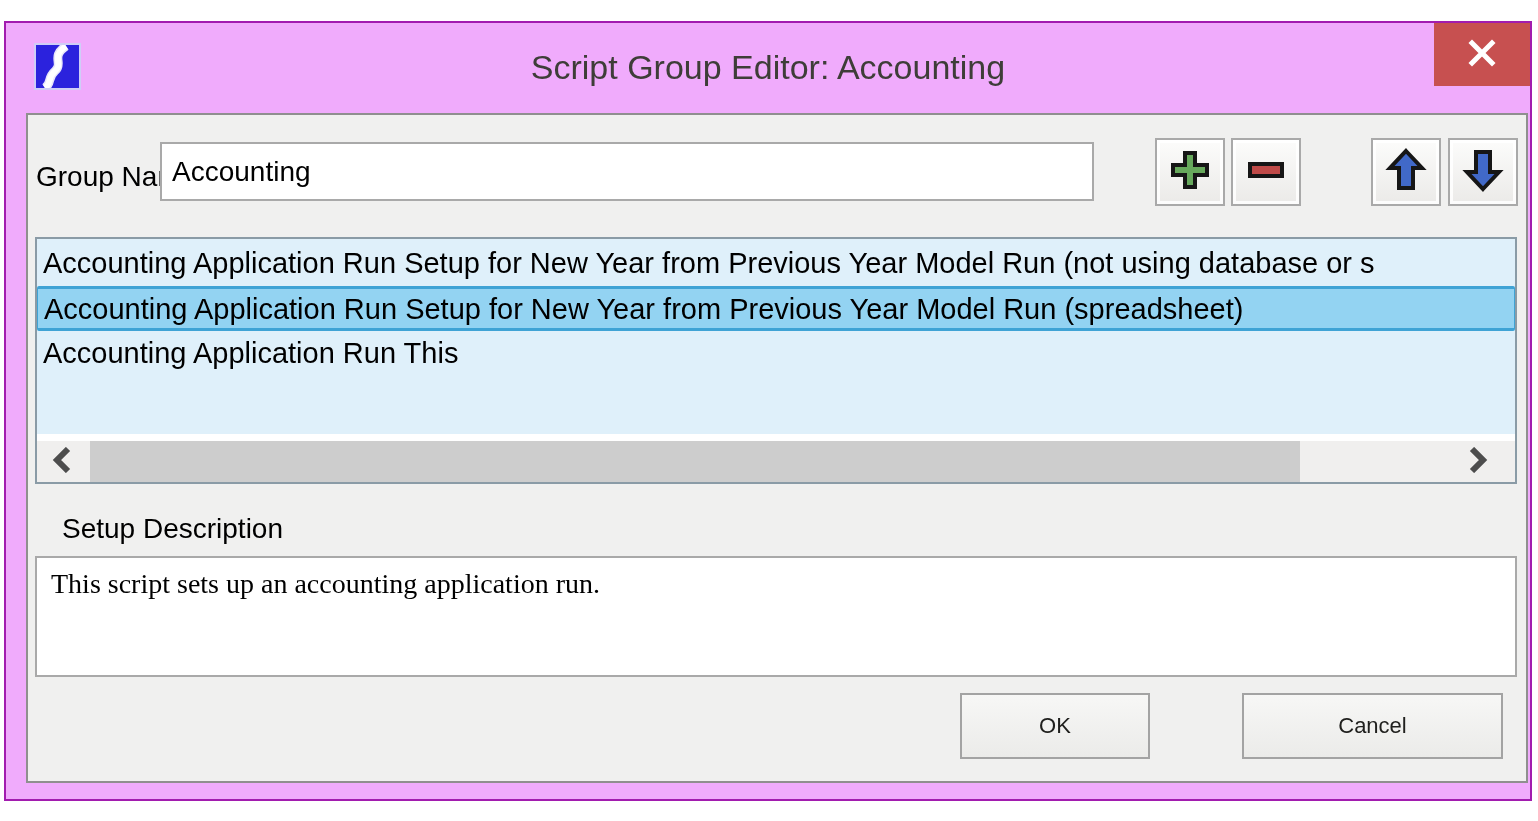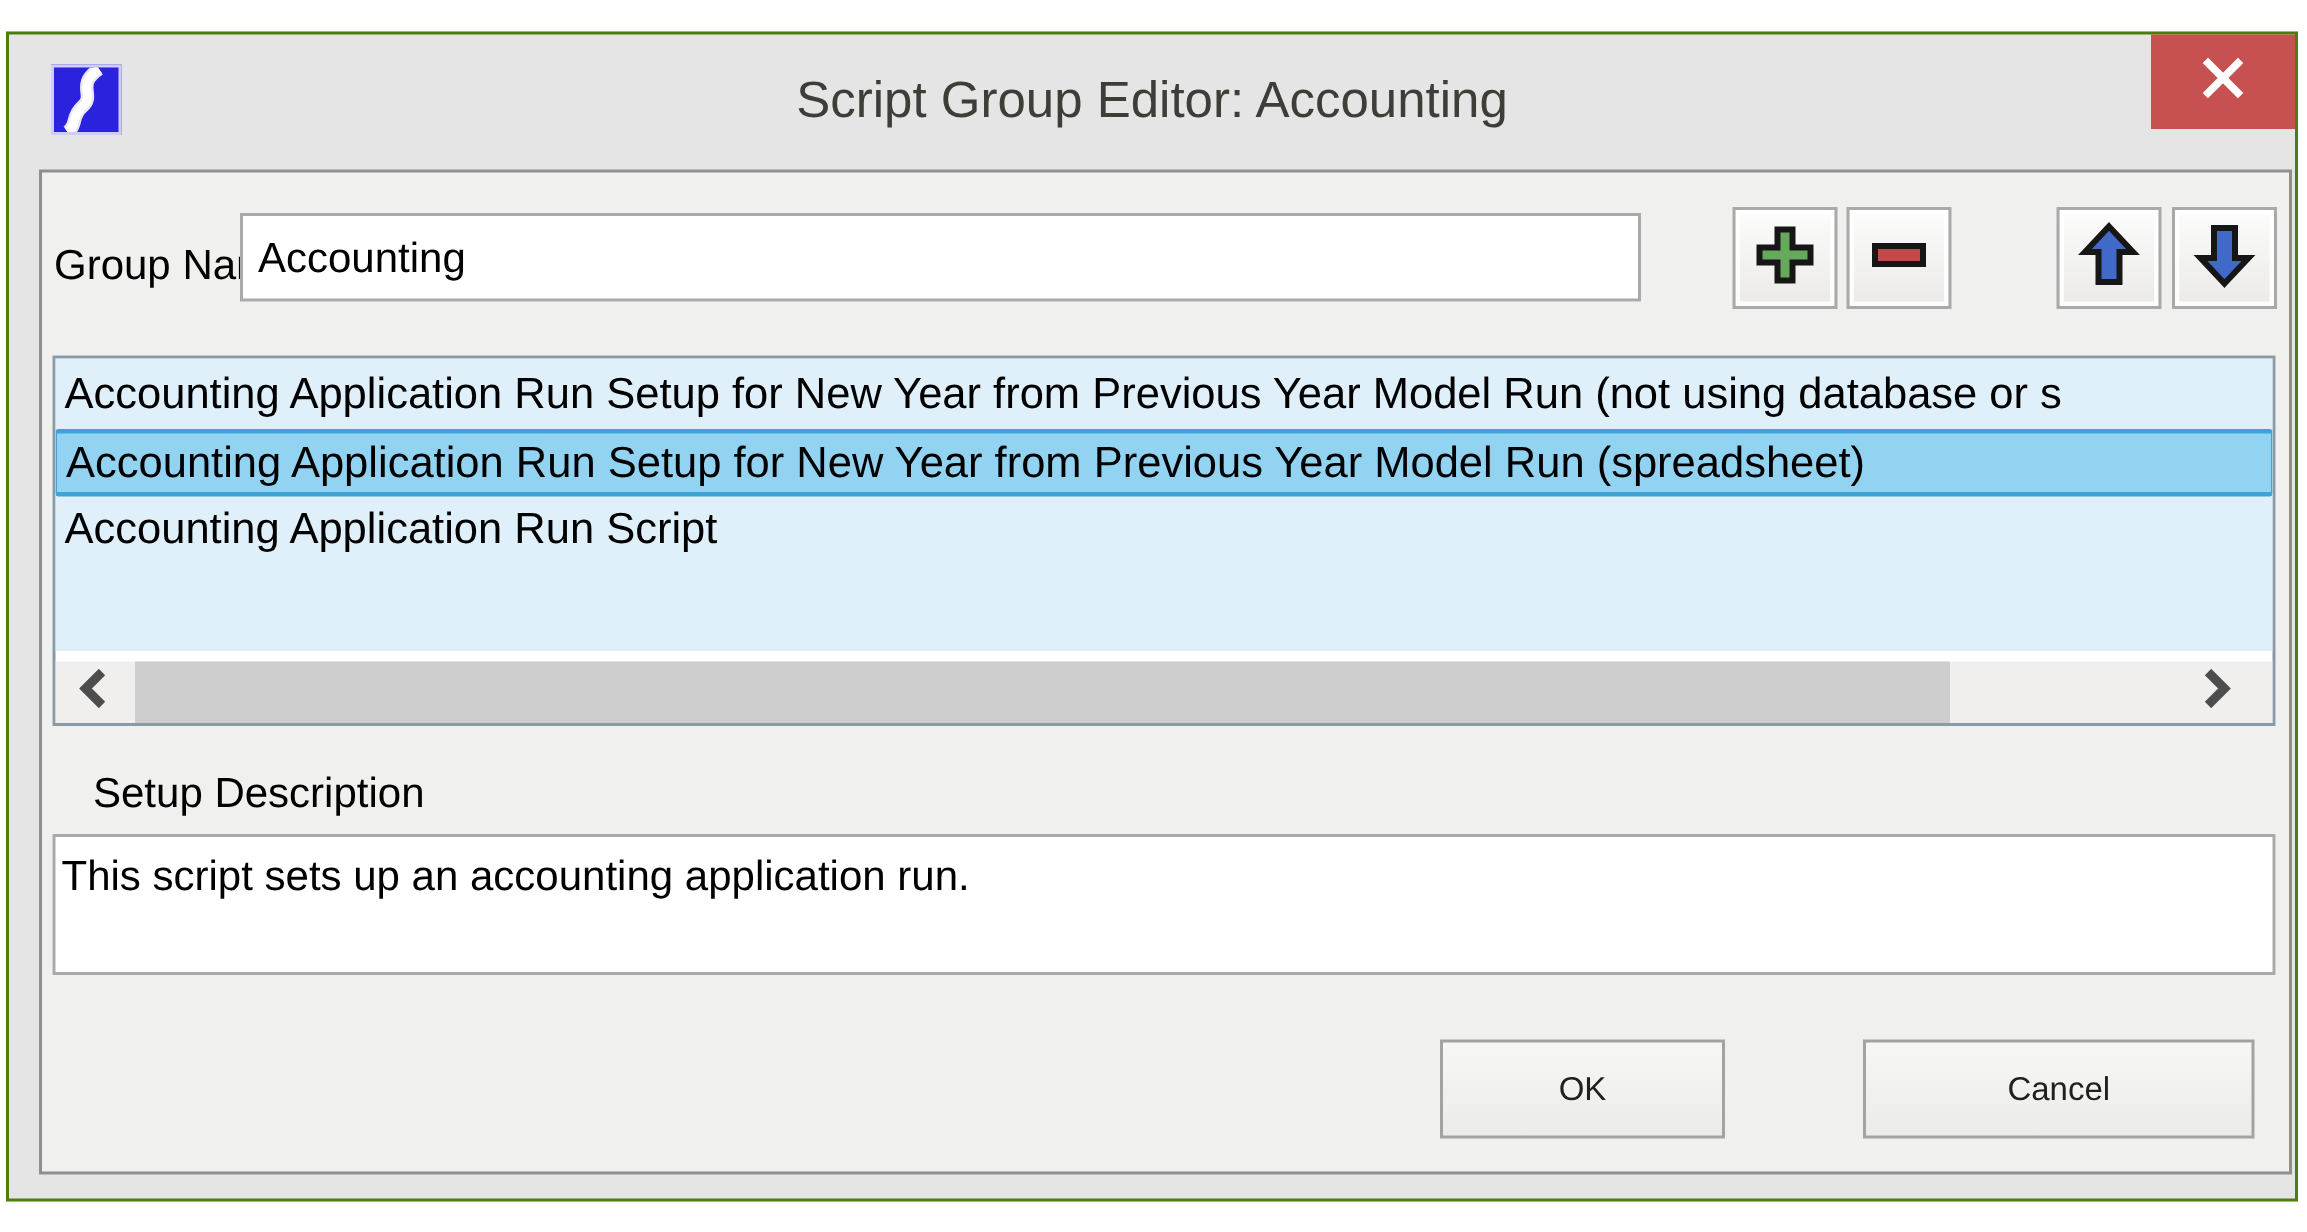--- a/index.html
+++ b/index.html
@@ -3,21 +3,21 @@
 <meta charset="utf-8">
 <style>
   * { margin: 0; padding: 0; box-sizing: border-box; }
   html, body { width: 1538px; height: 821px; background: #ffffff; overflow: hidden;
                font-family: "Liberation Sans", "DejaVu Sans", sans-serif; }
 
   .stage { position: relative; width: 1538px; height: 821px; background: #ffffff; }
 
   
   .window { position: absolute; left: 4px; top: 21px; width: 1528px; height: 780px;
-            background: #e5e5e5; border: 2px solid #4d7c0f; }
+            background: #f0abfc; border: 2px solid #a21caf; }
 
   .titlebar { position: absolute; left: 0; top: 0; right: 0; height: 90px; }
   .app-icon { position: absolute; left: 28px; top: 20px; width: 47px; height: 47px;
               background: #2b22dd; border: 2px solid #cfcdf6; }
   .app-icon svg { position: absolute; left: 0; top: 0; }
   .title-text { position: absolute; left: 0; right: 0; top: 0; height: 90px;
                 line-height: 88px; text-align: center; font-size: 34px; color: #3e3d38; }
   .close-btn { position: absolute; right: 0; top: 0; width: 96px; height: 63px;
                background: #c75050; display: flex; align-items: center; justify-content: center;
                cursor: default; }
@@ -60,23 +60,23 @@
                 background: #f0efee; }
   .sb-arrow { position: absolute; top: 0; width: 50px; height: 41px; display: flex;
               align-items: center; justify-content: center; cursor: default; }
   .sb-left  { left: 0; }
   .sb-right { right: 12px; }
   .sb-thumb { position: absolute; left: 53px; top: 0; width: 1210px; height: 41px;
               background: #cdcdcd; cursor: default; }
 
   
   .desc-label { position: absolute; left: 34px; top: 398px; font-size: 28px; color: #000; }
-  .desc-box { position: absolute; left: 7px; top: 441px; width: 1482px; height: 94px;
+  .desc-box { position: absolute; left: 7px; top: 441px; width: 1482px; height: 121px;
               background: #ffffff; border: 2px solid #a9a9a9; font-size: 28px; color: #000;
-              padding: 8px 4px; line-height: 36px; cursor: text; }
+              padding: 8px 14px; line-height: 36px; cursor: text; font-family: Liberation Serif, serif; }
 
   
   .dlg-btn { position: absolute; top: 578px; height: 66px; border: 2px solid #a3a3a3;
              background: linear-gradient(#f7f7f6, #ebebe9); font-size: 22px; color: #20201e;
              display: flex; align-items: center; justify-content: center; cursor: default;
              font-family: "Liberation Sans", "DejaVu Sans", sans-serif; }
   .btn-ok     { left: 932px;  width: 190px; }
   .btn-cancel { left: 1214px; width: 261px; }
 </style>
 </head>
@@ -133,21 +133,21 @@
           <svg width="46" height="46" viewBox="0 0 46 46">
             <path d="M23 42 L39 25 H30 V5 H16 V25 H7 Z" fill="#4169c8" stroke="#161616" stroke-width="4" stroke-linejoin="miter"></path>
           </svg>
         </span>
       </div>
 
       <div class="listbox">
         <div class="rows-area">
           <div class="list-row row-0">Accounting Application Run Setup for New Year from Previous Year Model Run (not using database or s</div>
           <div class="list-row row-1 selected">Accounting Application Run Setup for New Year from Previous Year Model Run (spreadsheet)</div>
-          <div class="list-row row-2">Accounting Application Run Script</div>
+          <div class="list-row row-2">Accounting Application Run This</div>
         </div>
         <div class="hscrollbar">
           <div class="sb-arrow sb-left">
             <span>
               <svg width="20" height="26" viewBox="0 0 20 26">
                 <path d="M16 2 L5 13 L16 24" fill="none" stroke="#4d4d4d" stroke-width="6"></path>
               </svg>
             </span>
           </div>
           <div class="sb-thumb"></div>

